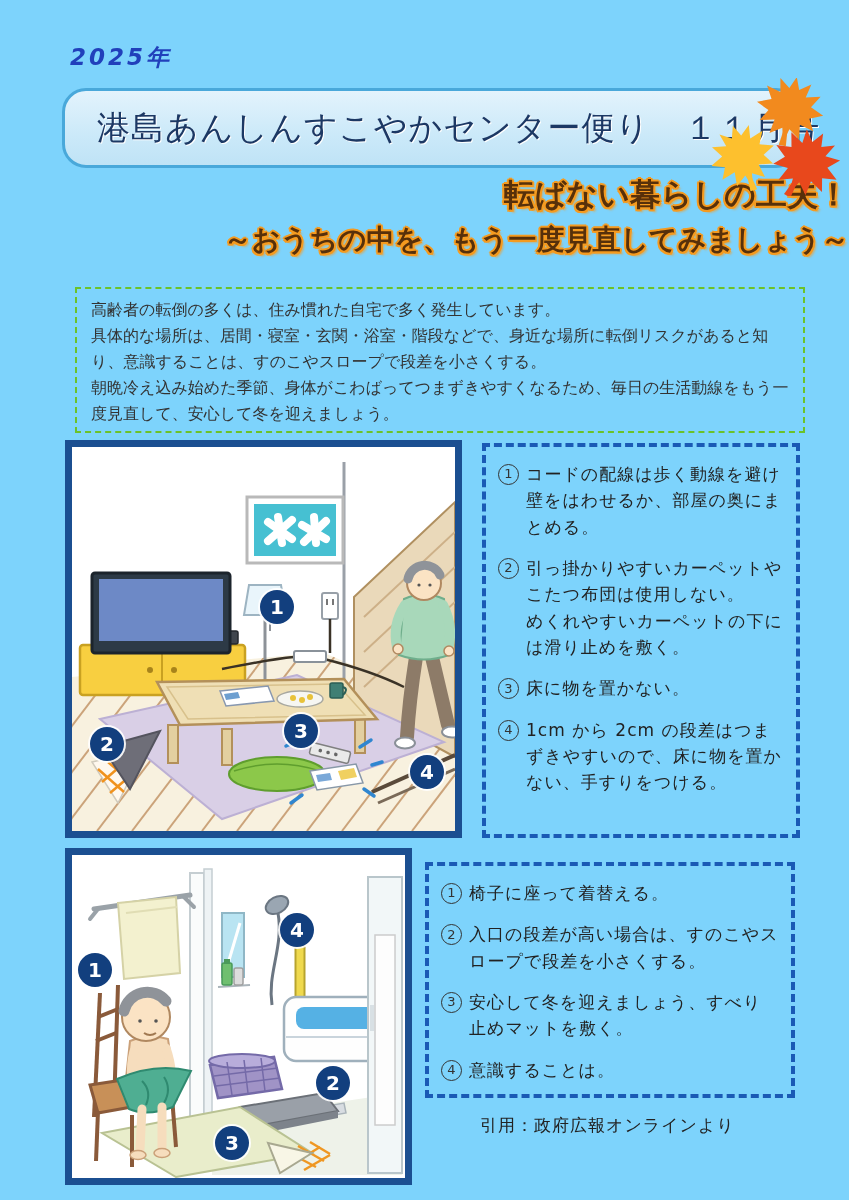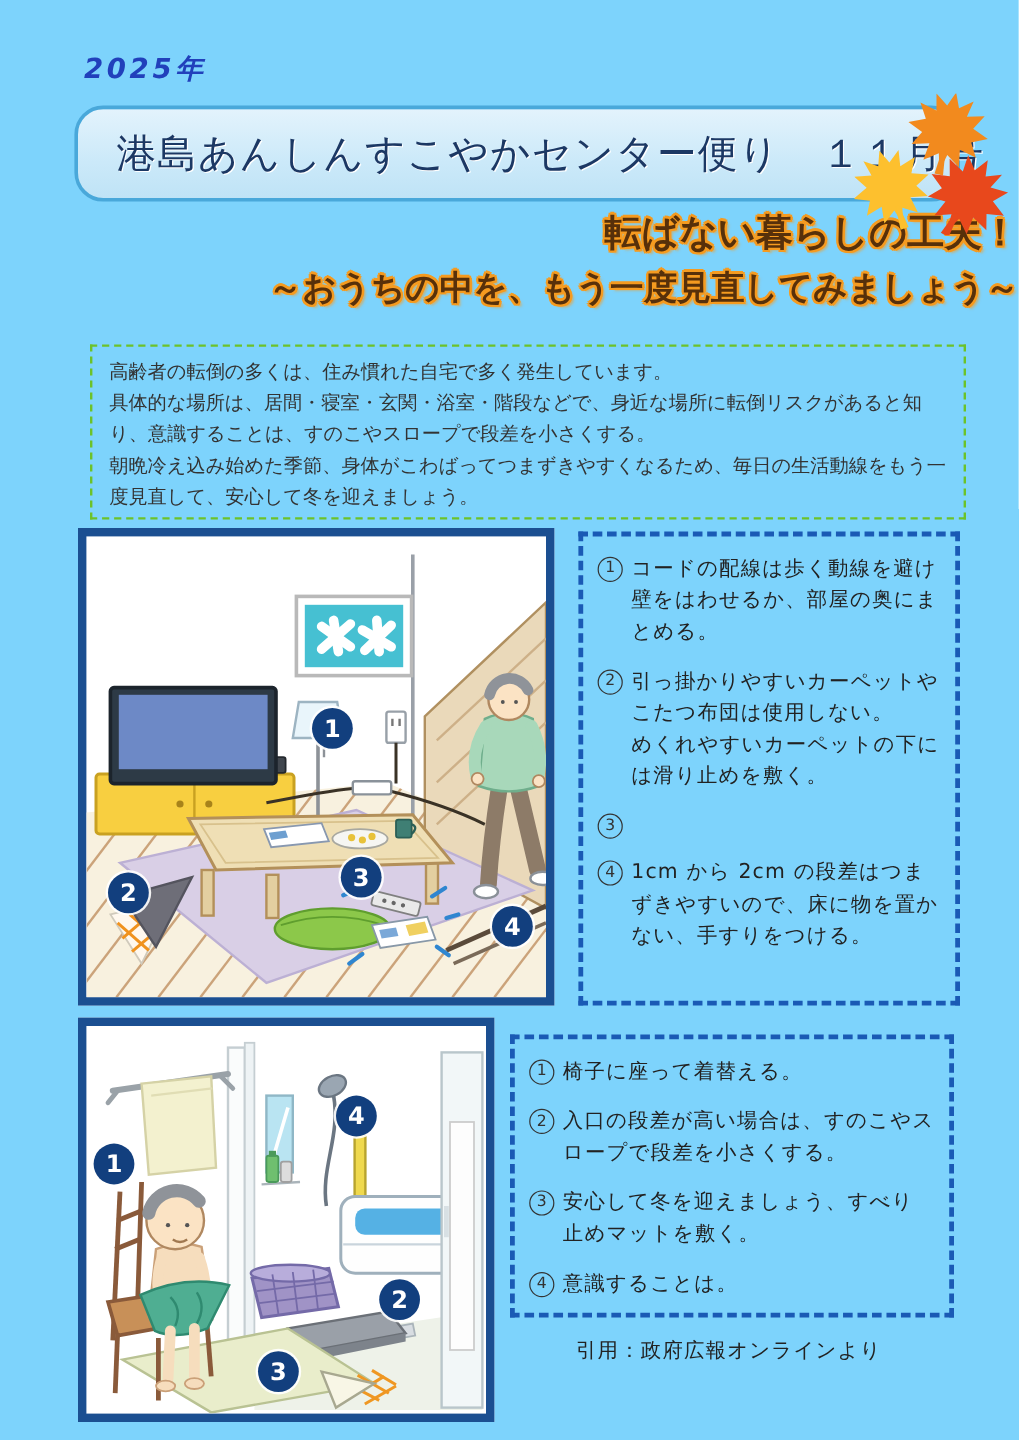--- a/index.html
+++ b/index.html
@@ -259,20 +259,21 @@
       <span class="num">1</span>
       <span class="txt">コードの配線は歩く動線を避け壁をはわせるか、部屋の奥にまとめる。</span>
     </div>
     <div class="tip">
       <span class="num">2</span>
       <span class="txt">引っ掛かりやすいカーペットやこたつ布団は使用しない。
 めくれやすいカーペットの下には滑り止めを敷く。</span>
     </div>
     <div class="tip">
       <span class="num">3</span>
+      <span class="txt">床に物を置かない。</span>
     </div>
     <div class="tip">
       <span class="num">4</span>
       <span class="txt">1cm から 2cm の段差はつまずきやすいので、床に物を置かない、手すりをつける。</span>
     </div>
   </div>
 
   <div class="illust bath">
     <svg viewBox="0 0 333 323">
 

